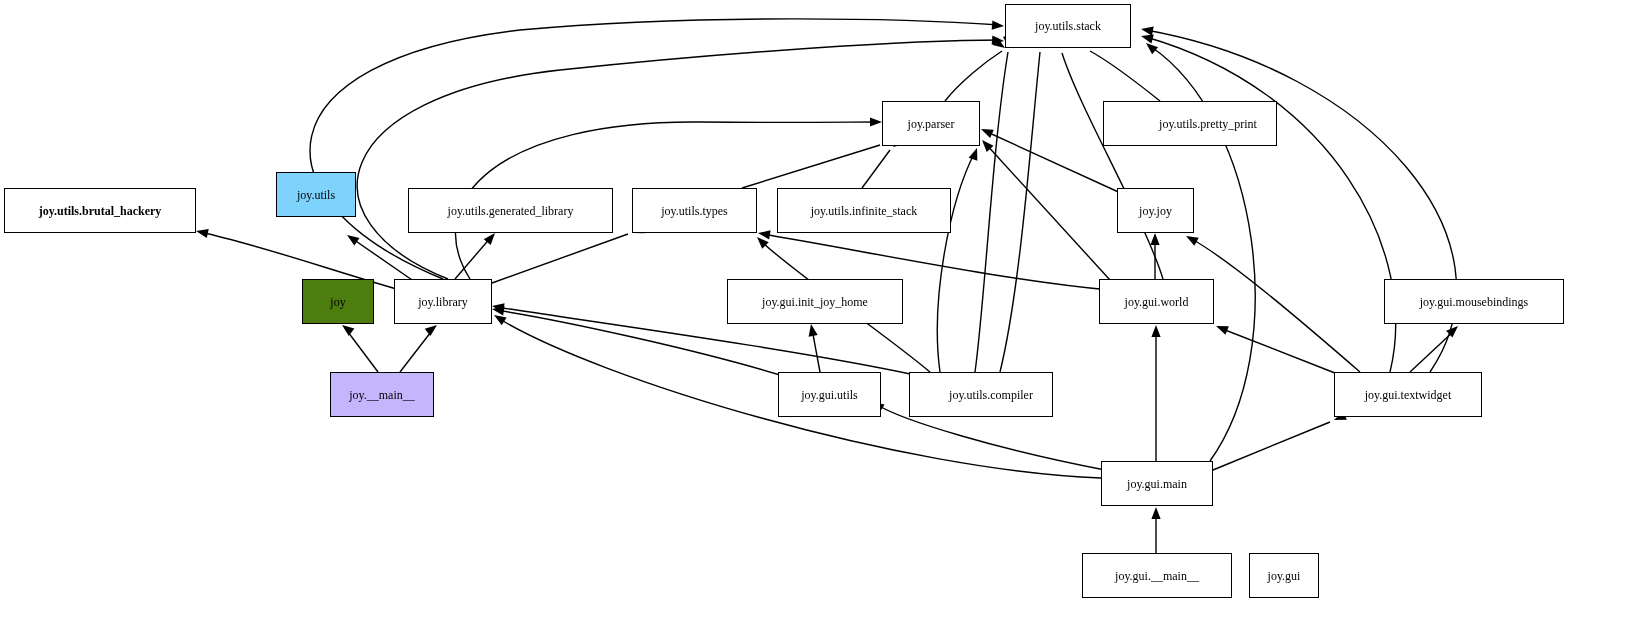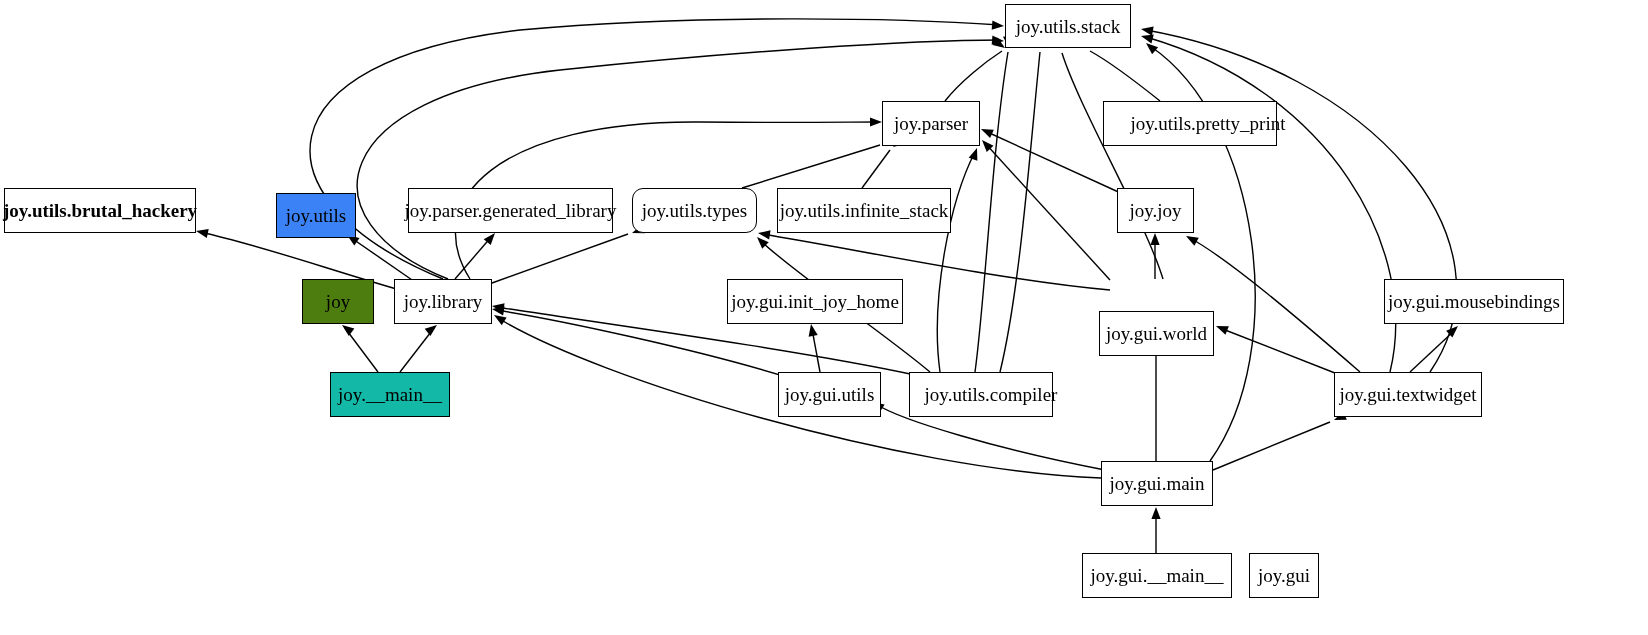--- a/index.html
+++ b/index.html
@@ -23,21 +23,21 @@
   }
   .node {
     position: absolute;
     box-sizing: border-box;
     border: 1px solid #000000;
     background: #ffffff;
     display: flex;
     align-items: center;
     justify-content: center;
     color: #000000;
-    font-size: 19px;
+    font-size: 12px;
     line-height: 1;
     white-space: nowrap;
     z-index: 2;
   }
   .node-label {
     pointer-events: none;
   }
 </style>
 </head>
 <body>
@@ -127,51 +127,51 @@
       </div>
       <div class="node" style="left: 882px; top: 101px; width: 98px; height: 45px; border-color: rgb(0, 0, 0); background: rgb(255, 255, 255);">
         <span class="node-label">joy.parser</span>
       </div>
       <div class="node" style="left: 1103px; top: 101px; width: 174px; height: 45px; border-color: rgb(0, 0, 0); background: rgb(255, 255, 255); padding-left: 36px;">
         <span class="node-label">joy.utils.pretty_print</span>
       </div>
       <div class="node" style="left: 4px; top: 188px; width: 192px; height: 45px; border-color: rgb(0, 0, 0); background: rgb(255, 255, 255); font-weight: bold;">
         <span class="node-label">joy.utils.brutal_hackery</span>
       </div>
-      <div class="node" style="left: 276px; top: 193px; width: 80px; height: 45px; border-color: rgb(0, 0, 0); background: #3b82f6;">
+      <div class="node" style="left: 276px; top: 172px; width: 80px; height: 45px; border-color: rgb(0, 0, 0); background: #7dd3fc;">
         <span class="node-label">joy.utils</span>
       </div>
       <div class="node" style="left: 408px; top: 188px; width: 205px; height: 45px; border-color: rgb(0, 0, 0); background: rgb(255, 255, 255);">
-        <span class="node-label">joy.parser.generated_library</span>
+        <span class="node-label">joy.utils.generated_library</span>
       </div>
-      <div class="node" style="left: 632px; top: 188px; width: 125px; height: 45px; border-color: rgb(0, 0, 0); background: rgb(255, 255, 255); border-radius: 11px;">
+      <div class="node" style="left: 632px; top: 188px; width: 125px; height: 45px; border-color: rgb(0, 0, 0); background: rgb(255, 255, 255);">
         <span class="node-label">joy.utils.types</span>
       </div>
       <div class="node" style="left: 777px; top: 188px; width: 174px; height: 45px; border-color: rgb(0, 0, 0); background: rgb(255, 255, 255);">
         <span class="node-label">joy.utils.infinite_stack</span>
       </div>
       <div class="node" style="left: 1117px; top: 188px; width: 77px; height: 45px; border-color: rgb(0, 0, 0); background: rgb(255, 255, 255);">
         <span class="node-label">joy.joy</span>
       </div>
       <div class="node" style="left: 302px; top: 279px; width: 72px; height: 45px; border-color: rgb(0, 0, 0); background: #4d7c0f;">
         <span class="node-label">joy</span>
       </div>
       <div class="node" style="left: 394px; top: 279px; width: 98px; height: 45px; border-color: rgb(0, 0, 0); background: rgb(255, 255, 255);">
         <span class="node-label">joy.library</span>
       </div>
       <div class="node" style="left: 727px; top: 279px; width: 176px; height: 45px; border-color: rgb(0, 0, 0); background: rgb(255, 255, 255);">
         <span class="node-label">joy.gui.init_joy_home</span>
       </div>
-      <div class="node" style="left: 1099px; top: 279px; width: 115px; height: 45px; border-color: rgb(0, 0, 0); background: rgb(255, 255, 255); margin-top: 32px;">
+      <div class="node" style="left: 1099px; top: 279px; width: 115px; height: 45px; border-color: rgb(0, 0, 0); background: rgb(255, 255, 255);">
         <span class="node-label">joy.gui.world</span>
       </div>
       <div class="node" style="left: 1384px; top: 279px; width: 180px; height: 45px; border-color: rgb(0, 0, 0); background: rgb(255, 255, 255);">
         <span class="node-label">joy.gui.mousebindings</span>
       </div>
-      <div class="node" style="left: 330px; top: 372px; width: 120px; height: 45px; border-color: rgb(0, 0, 0); background: #14b8a6;">
+      <div class="node" style="left: 330px; top: 372px; width: 104px; height: 45px; border-color: rgb(0, 0, 0); background: #c4b5fd;">
         <span class="node-label">joy.__main__</span>
       </div>
       <div class="node" style="left: 772px; top: 372px; width: 103px; height: 45px; border-color: rgb(0, 0, 0); background: rgb(255, 255, 255); margin-left: 6px;">
         <span class="node-label">joy.gui.utils</span>
       </div>
       <div class="node" style="left: 909px; top: 372px; width: 144px; height: 45px; border-color: rgb(0, 0, 0); background: rgb(255, 255, 255); padding-left: 20px;">
         <span class="node-label">joy.utils.compiler</span>
       </div>
       <div class="node" style="left: 1334px; top: 372px; width: 148px; height: 45px; border-color: rgb(0, 0, 0); background: rgb(255, 255, 255);">
         <span class="node-label">joy.gui.textwidget</span>

